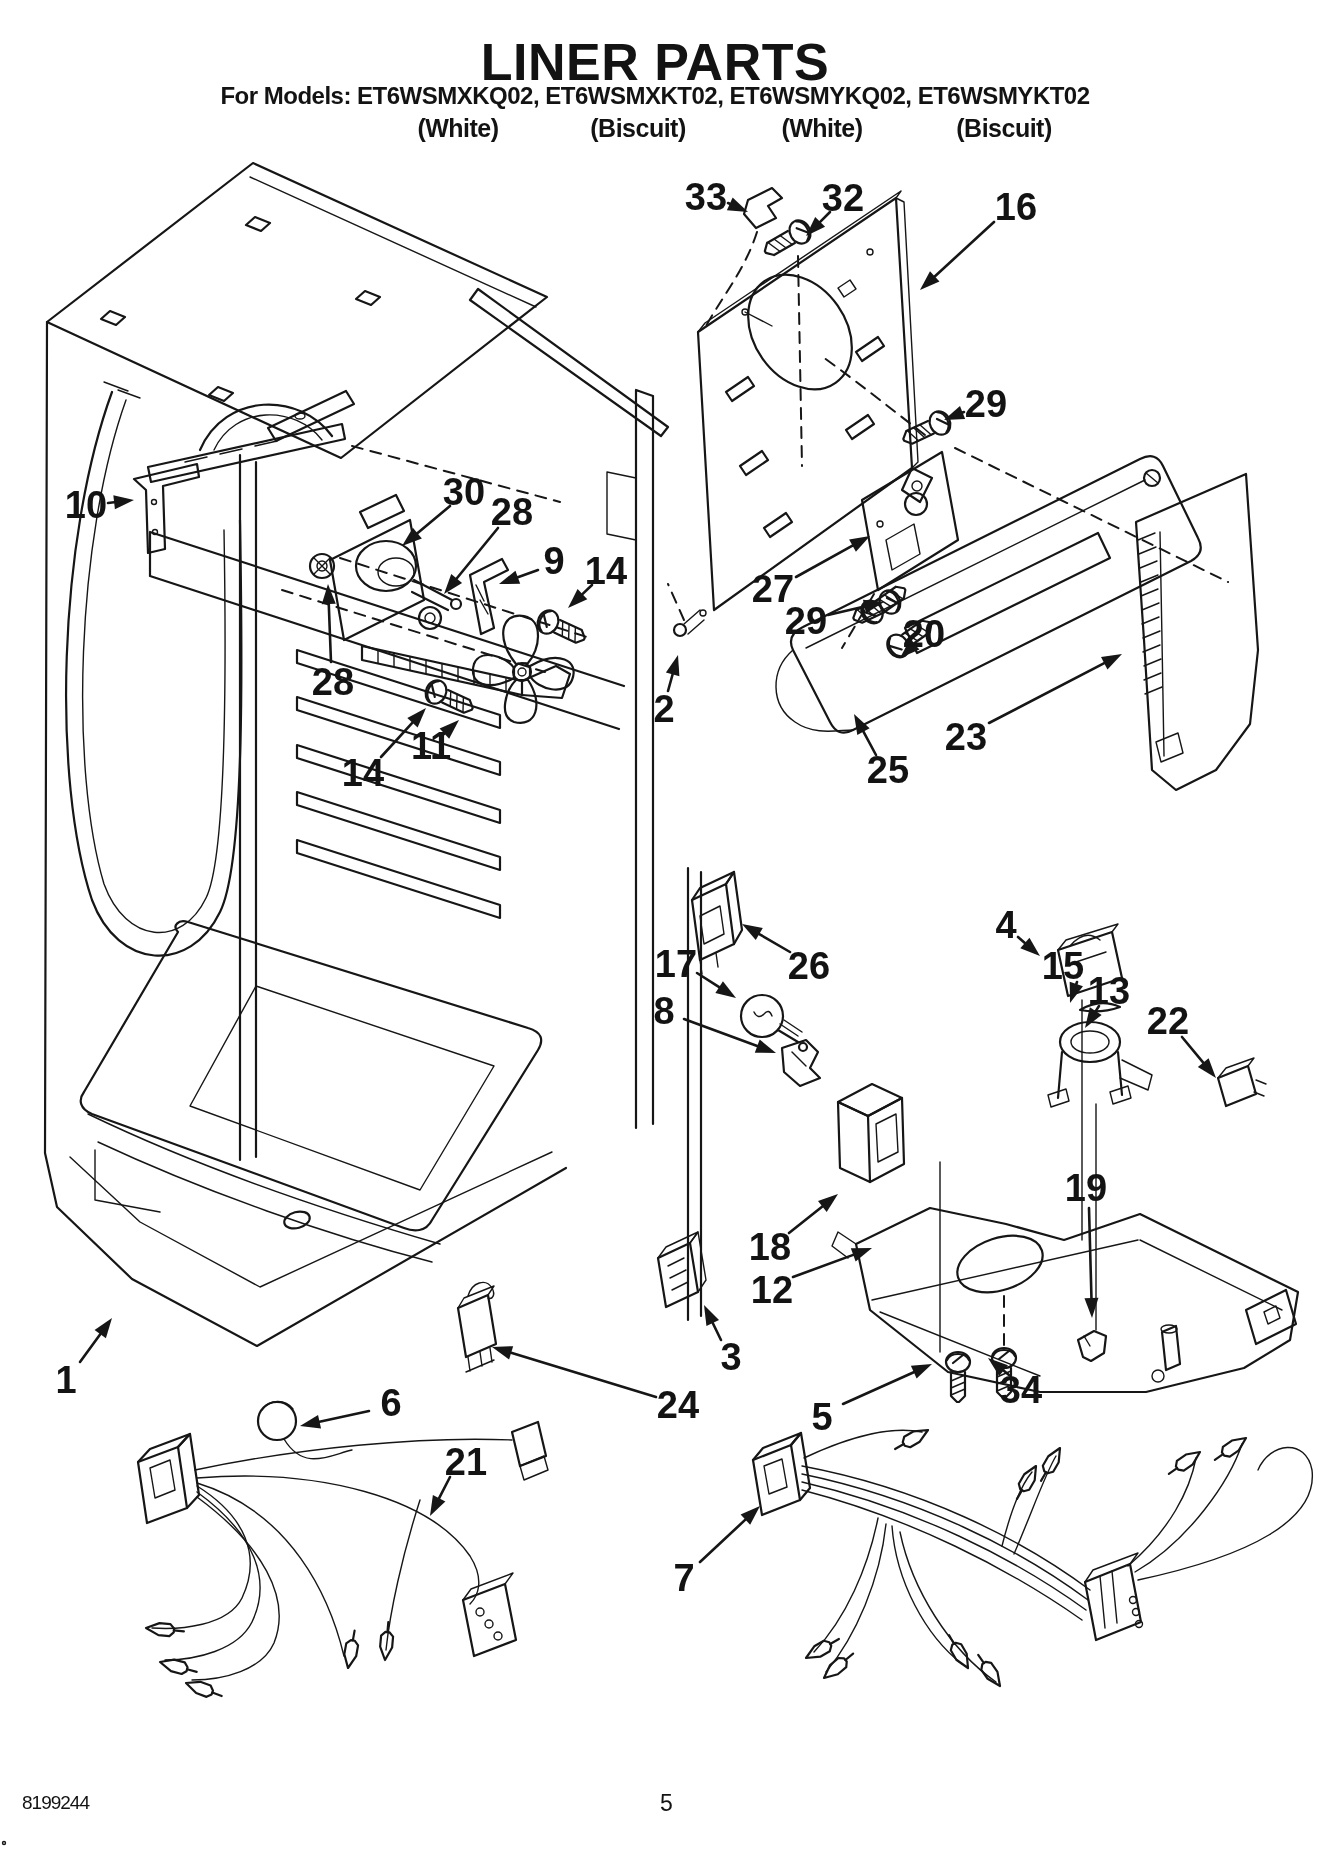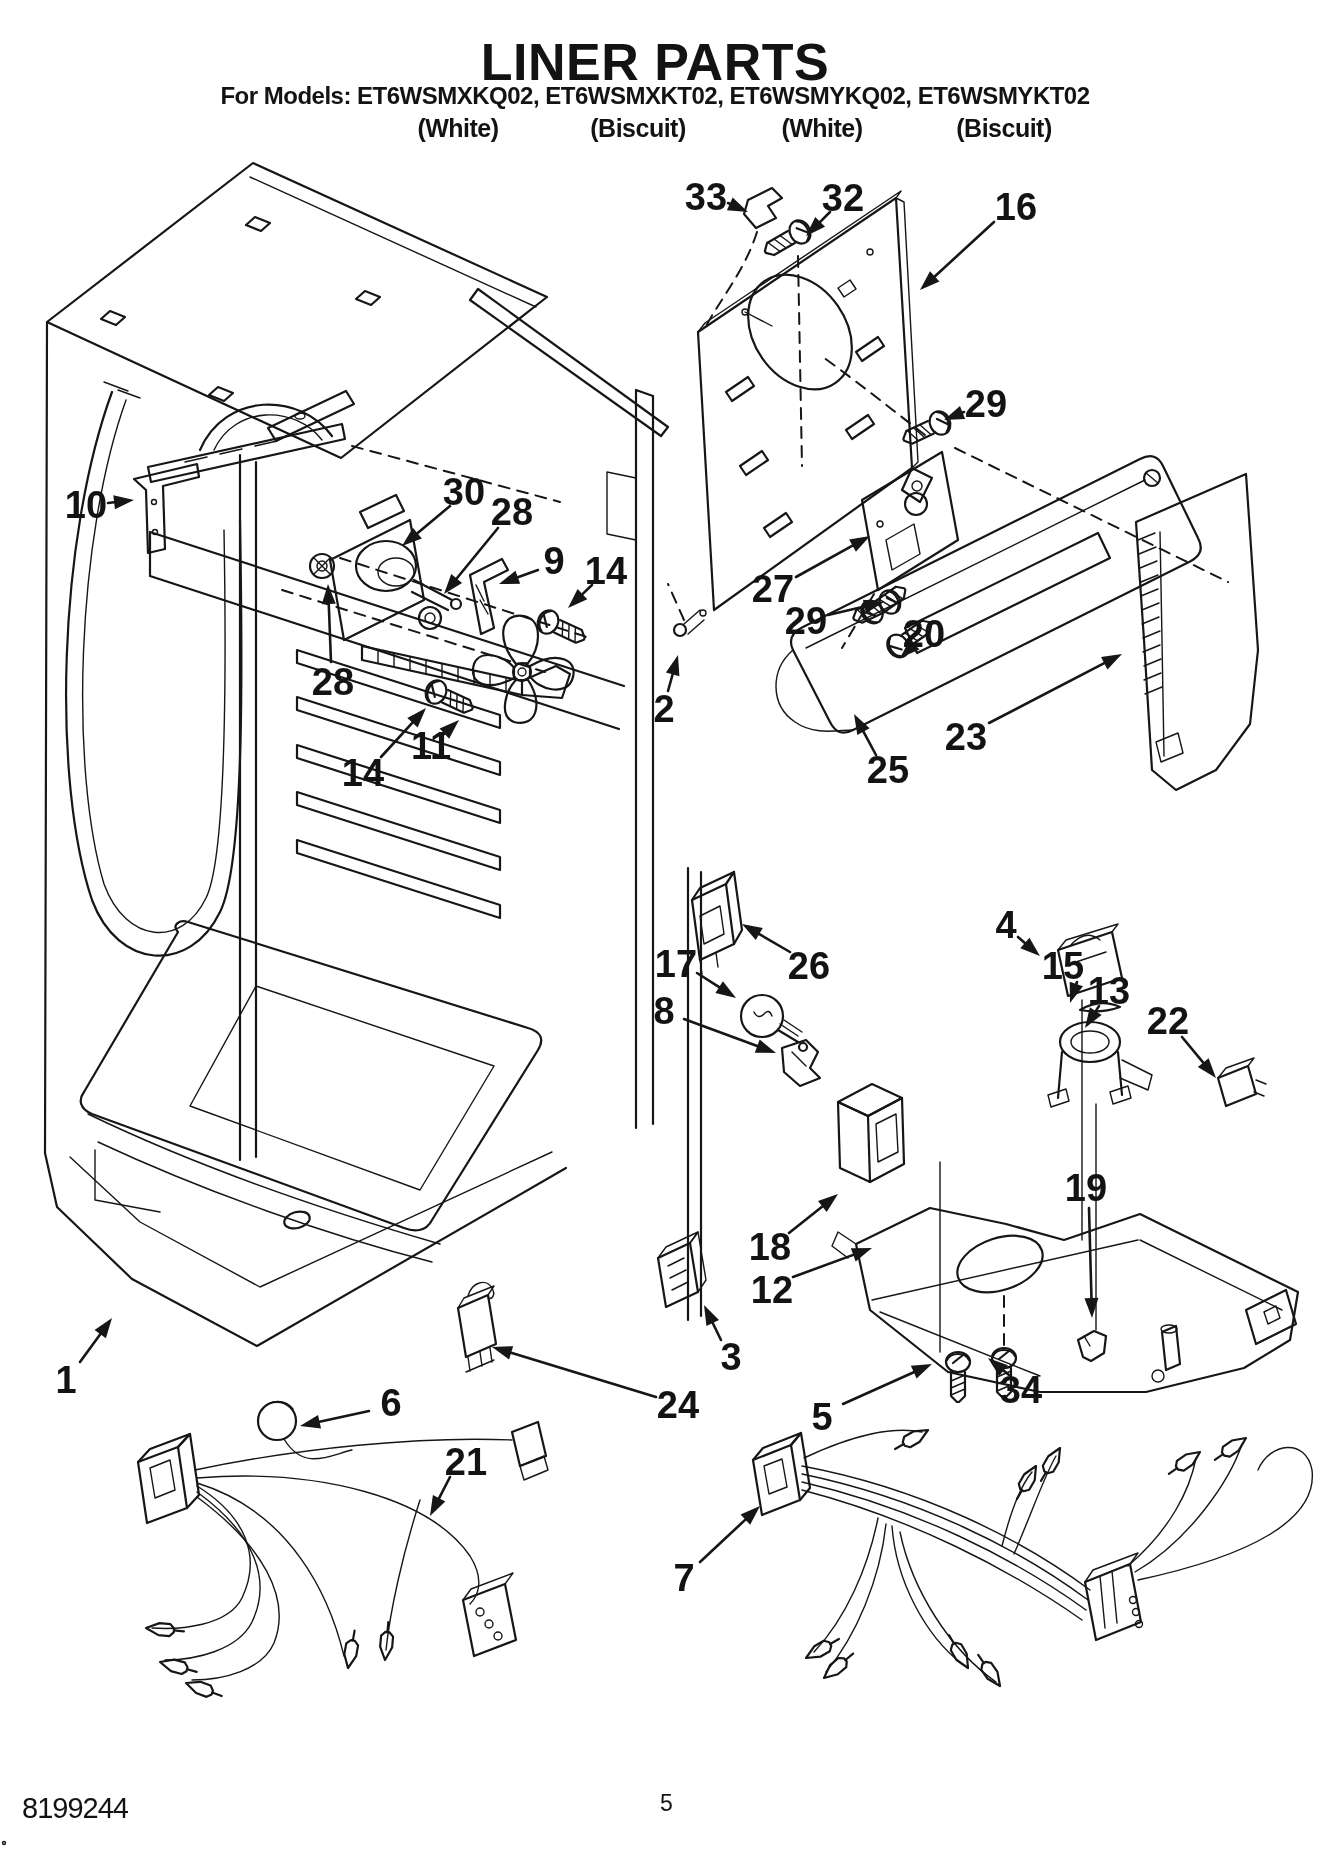--- a/index.html
+++ b/index.html
@@ -17,21 +17,21 @@
   }
   .hdr-models{
     position:absolute;top:82px;left:0;width:1310px;
     text-align:center;font-size:24px;font-weight:bold;letter-spacing:-.5px;
   }
   .color-variant{
     position:absolute;top:114px;transform:translateX(-50%);
     font-size:25px;font-weight:bold;letter-spacing:-.5px;white-space:nowrap;
   }
   .cv0{left:458px}.cv1{left:638px}.cv2{left:822px}.cv3{left:1004px}
-  .ftr-doc{position:absolute;left:22px;top:1792px;font-size:29px;letter-spacing:-1px;}
+  .ftr-doc{position:absolute;left:22px;top:1792px;font-size:19px;letter-spacing:-1px;}
   .ftr-page{position:absolute;left:660px;top:1790px;font-size:23px;}
   svg.art{position:absolute;left:0;top:0;}
   .ln, svg.art path, svg.art line, svg.art circle, svg.art ellipse, svg.art polyline{
     stroke:#161616;stroke-width:2.2;fill:none;stroke-linecap:round;stroke-linejoin:round;
   }
   svg.art .thin{stroke-width:1.4}
   svg.art .dash{stroke-dasharray:11 8;stroke-width:2}
   svg.art .callout-label{
     font:bold 38px "Liberation Sans",sans-serif;
     fill:#131313;stroke:none;

